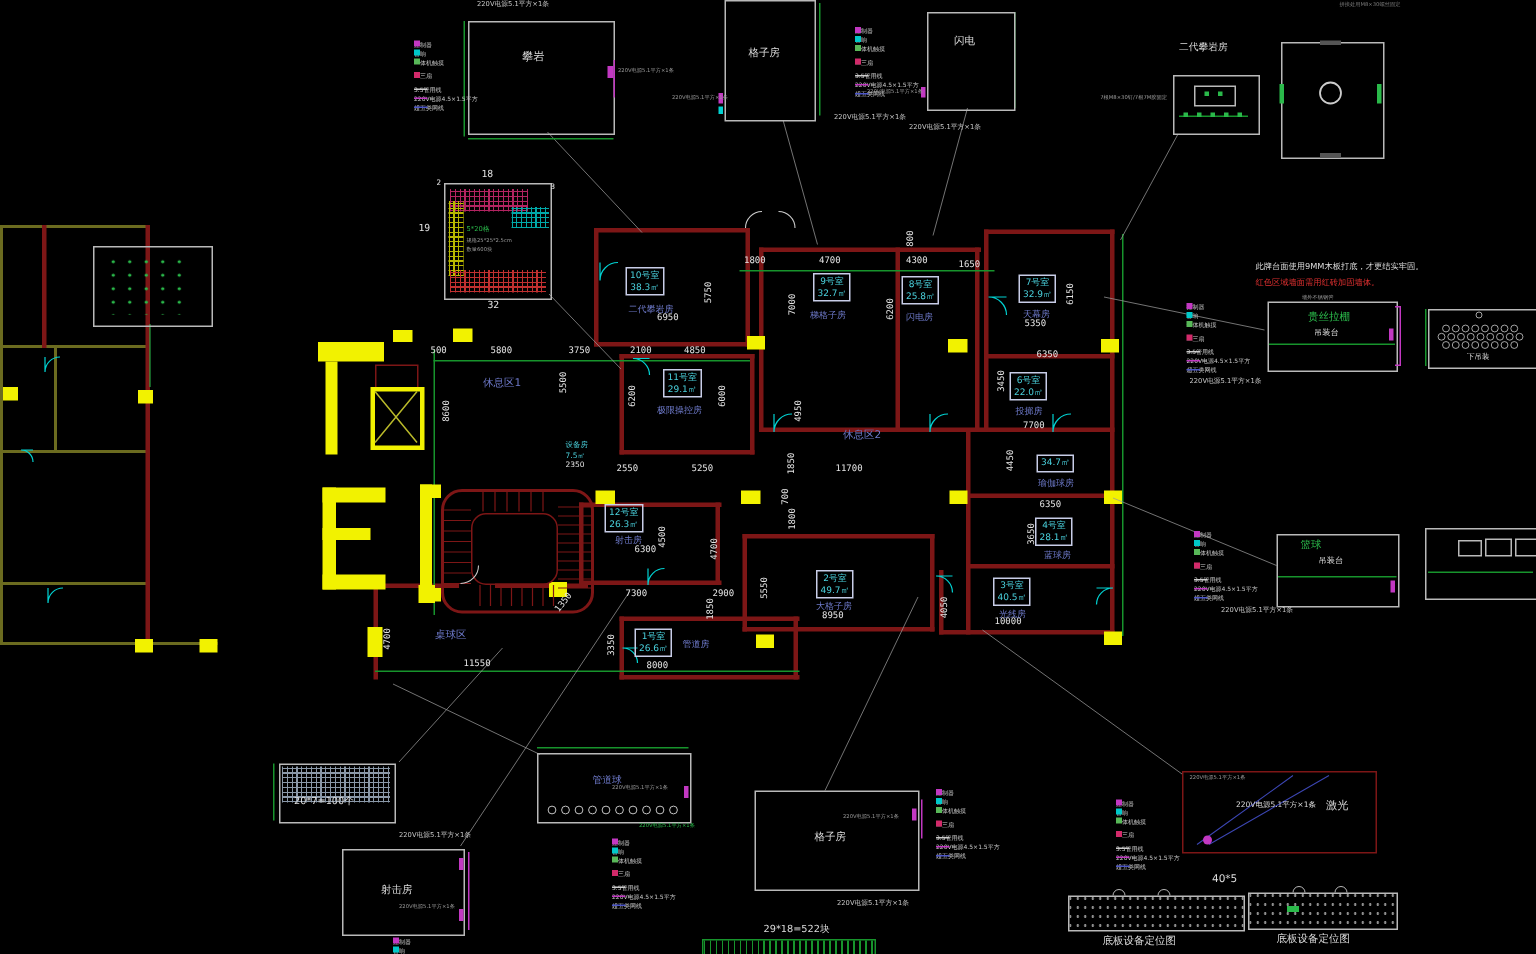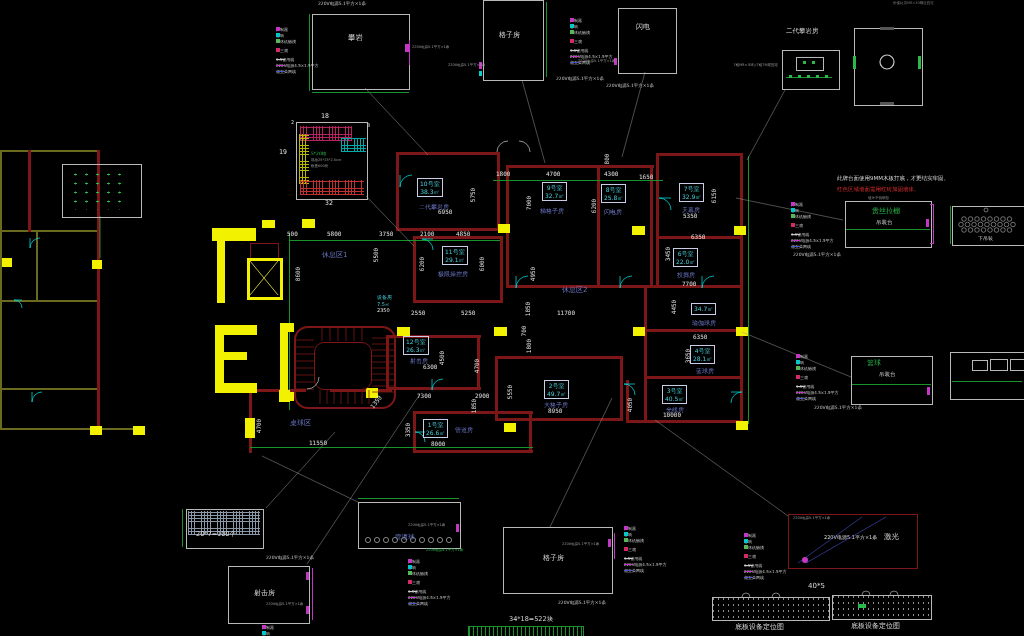--- a/index.html
+++ b/index.html
@@ -460,21 +460,21 @@
   <div class="wbx" style="left:990px;top:359px;width:16px;height:10px"></div>
   <div class="wbx" style="left:1010px;top:359px;width:13px;height:10px"></div>
 
   <div class="wbx" style="left:186px;top:509px;width:76px;height:38px"></div>
   <i class="hx" style="--c:#8a98a8;left:188px;top:511px;width:72px;height:24px"></i>
   <i class="gl" style="left:182px;top:509px;width:1px;height:38px"></i>
   <span class="lbl" style="left:196px;top:531px;font-size:6.5px">20*7=100个</span>
 
   <div class="wbx" style="left:358px;top:502px;width:101px;height:45px"></div>
   <i class="gl" style="left:358px;top:498px;width:101px;height:1px"></i>
-  <span class="lbl" style="left:395px;top:534px;font-size:6.5px;color:#6d79c9">管道球</span>
+  <span class="lbl" style="left:395px;top:517px;font-size:6.5px;color:#6d79c9">管道球</span>
   <i class="mg" style="left:456px;top:524px;width:3px;height:8px"></i>
   <span class="tno" style="left:408px;top:524px">220V电源5.1平方×1条</span>
   <span class="tno" style="left:426px;top:549px;color:#2ab94a">220V电源5.1平方×1条</span>
 
   <div class="wbx" style="left:228px;top:566px;width:80px;height:56px"></div>
   <span class="lbl" style="left:254px;top:590px;font-size:7px">射击房</span>
   <i class="mg" style="left:306px;top:572px;width:3px;height:8px"></i>
   <i class="mg" style="left:306px;top:606px;width:3px;height:8px"></i>
   <i class="mg" style="left:312px;top:568px;width:1px;height:52px"></i>
   <span class="tno" style="left:266px;top:603px">220V电源5.1平方×1条</span>
@@ -489,21 +489,21 @@
         <s>音响</s>
       </div>
   </div>
 
   <div class="wbx" style="left:503px;top:527px;width:108px;height:65px"></div>
   <span class="lbl" style="left:543px;top:555px;font-size:7px">格子房</span>
   <i class="mg" style="left:608px;top:539px;width:3px;height:8px"></i>
   <i class="mg" style="left:614px;top:533px;width:1px;height:26px"></i>
   <span class="tno" style="left:562px;top:543px">220V电源5.1平方×1条</span>
   <span class="wn" style="left:558px;top:601px">220V电源5.1平方×1条</span>
-  <span class="lbl" style="left:509px;top:616px;font-size:6.5px">34*18=522块</span>
+  <span class="lbl" style="left:509px;top:616px;font-size:6.5px">29*18=522块</span>
   <i class="tilestrip" style="left:468px;top:626px;width:114px;height:10px"></i>
 
   <div style="position:absolute;left:788px;top:514px;width:128px;height:53px;border:1.5px solid #7d1616"></div>
   <span class="tno" style="left:793px;top:517px">220V电源5.1平方×1条</span>
   <span class="lbl" style="left:824px;top:535px;font-size:5px">220V电源5.1平方×1条</span>
   <span class="lbl" style="left:884px;top:533px;font-size:7.5px">激光</span>
   <i class="mg" style="left:802px;top:557px;width:6px;height:6px;border-radius:50%"></i>
   <span class="lbl" style="left:808px;top:583px;font-size:7px">40*5</span>
 
   <i class="plate" style="left:712px;top:597px;width:116px;height:22px"></i>

